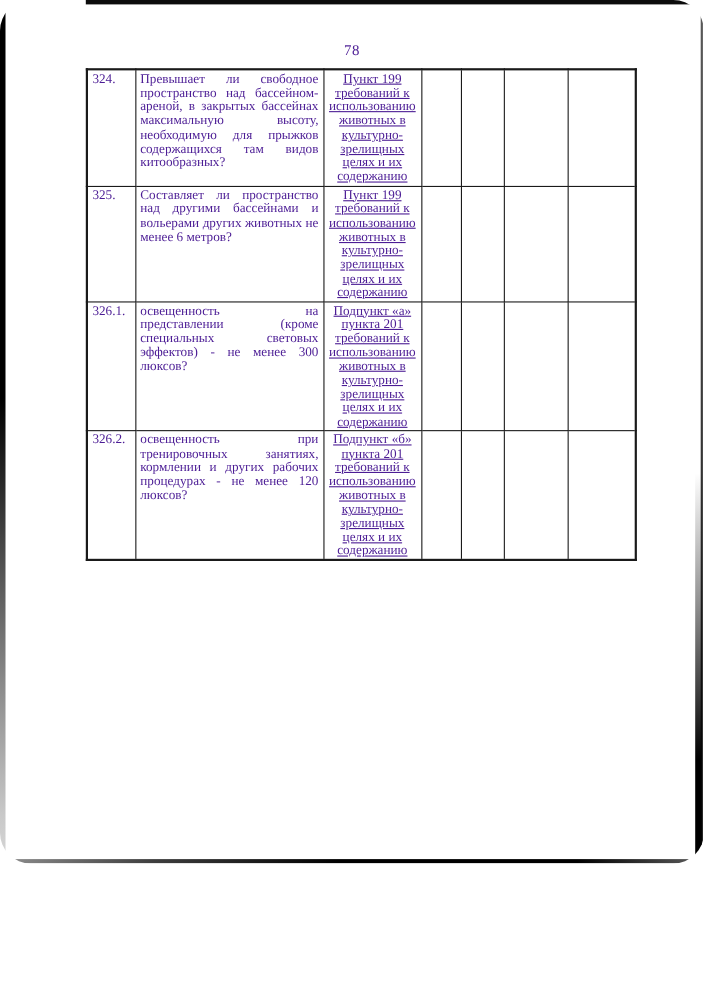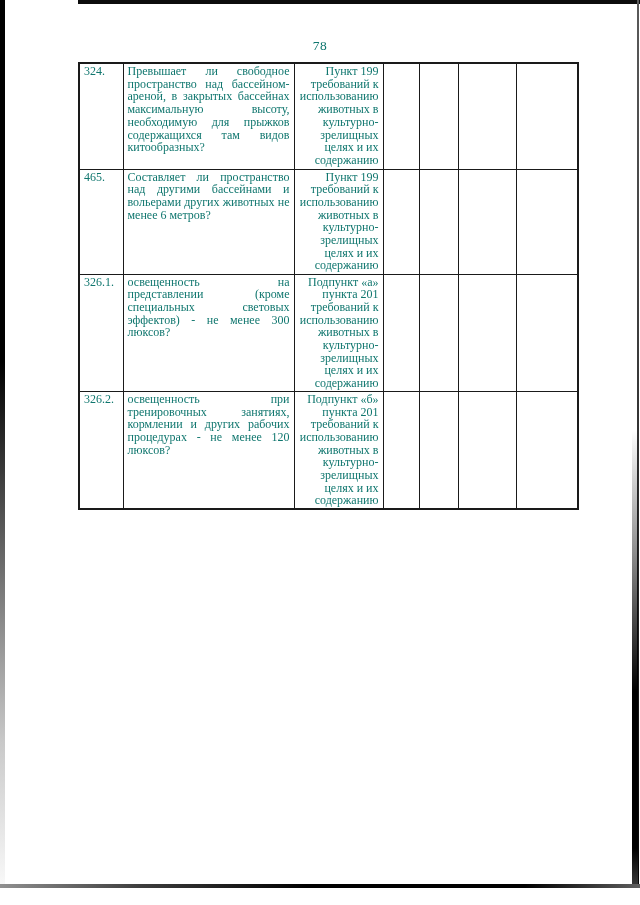--- a/index.html
+++ b/index.html
@@ -1,23 +1,24 @@
 <!DOCTYPE html>
 <html lang="ru"><head>
 <meta charset="utf-8">
 <style>
   html, body { margin: 0; padding: 0; background: #fff; }
   .page {
     position: relative;
     width: 640px;
-    height: 888px;
+    height: 785px;
     background: #fff;
     overflow: hidden;
     font-family: "Liberation Serif", serif;
-    color: #0f766e;
+    color: #4c1d95;
+    border-radius: 28px;
   }
   .page-number {
     position: absolute;
     top: 38px;
     left: 0;
     width: 640px;
     text-align: center;
     font-size: 13.5px;
     letter-spacing: 0.5px;
   }
@@ -34,21 +35,21 @@
     border: 1px solid #1a1a1a;
     vertical-align: top;
     font-size: 12px;
     line-height: 12.7px;
     padding: 1px 4px;
     overflow: hidden;
     word-wrap: break-word;
   }
   td.c-num { padding: 1px 2px 1px 5px; }
   td.c-q   { text-align: justify; padding: 1px 5px; }
-  td.c-ref { text-align: right; white-space: pre-line; padding: 1px 2px; }
+  td.c-ref { text-align: center; white-space: pre-line; padding: 1px 2px; text-decoration: underline; }
   td.c-a   { text-align: center; }
   tr.r0 { height: 106px; }
   tr.r1 { height: 105px; }
   tr.r2 { height: 65px;  }
   tr.r3 { height: 115px; margin-top: 24px; }
   tr.r4 { height: 117px; }
   tr.r5 { height: 118px; }
   tr.r6 { height: 87px;  }
   
   .edge-top {
@@ -104,21 +105,21 @@
 культурно-
 зрелищных
 целях и их
 содержанию</td>
         <td class="c-a"></td>
         <td class="c-a"></td>
         <td class="c-a"></td>
         <td class="c-a"></td>
       </tr>
       <tr class="r1">
-        <td class="c-num">465.</td>
+        <td class="c-num">325.</td>
         <td class="c-q">Составляет ли пространство над другими бассейнами и вольерами других животных не менее 6 метров?</td>
         <td class="c-ref">Пункт 199
 требований к
 использованию
 животных в
 культурно-
 зрелищных
 целях и их
 содержанию</td>
         <td class="c-a"></td>

